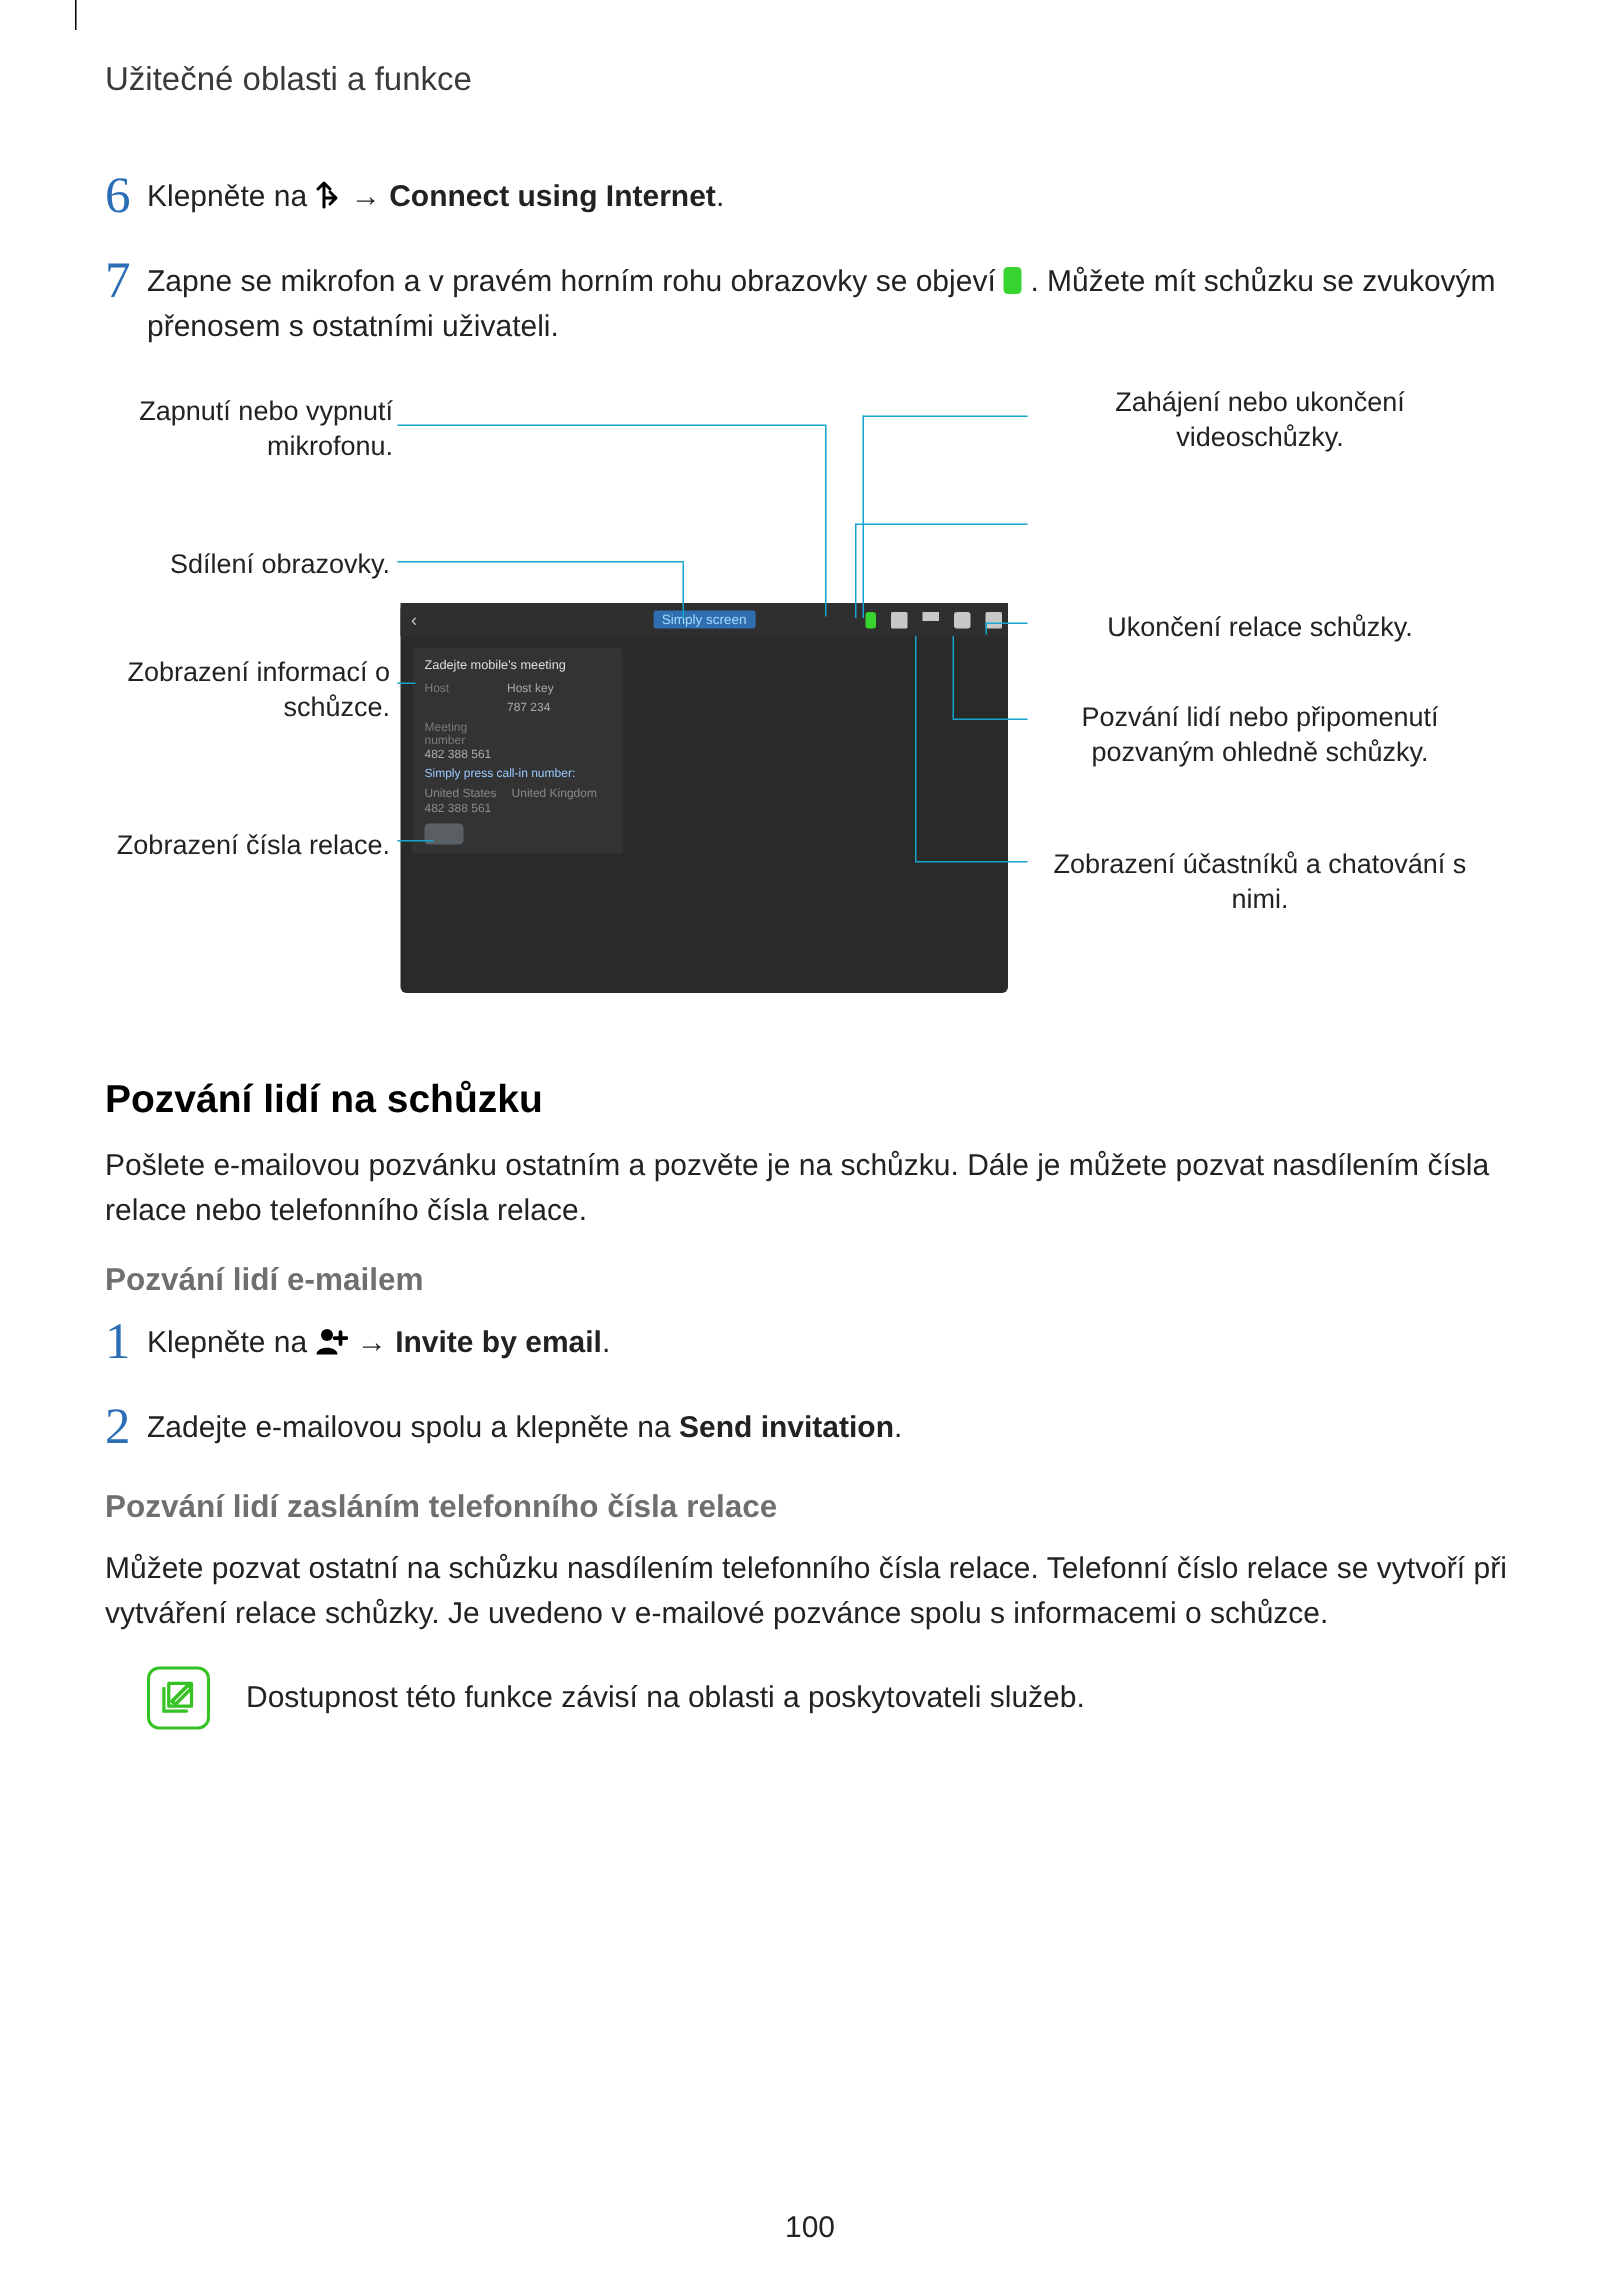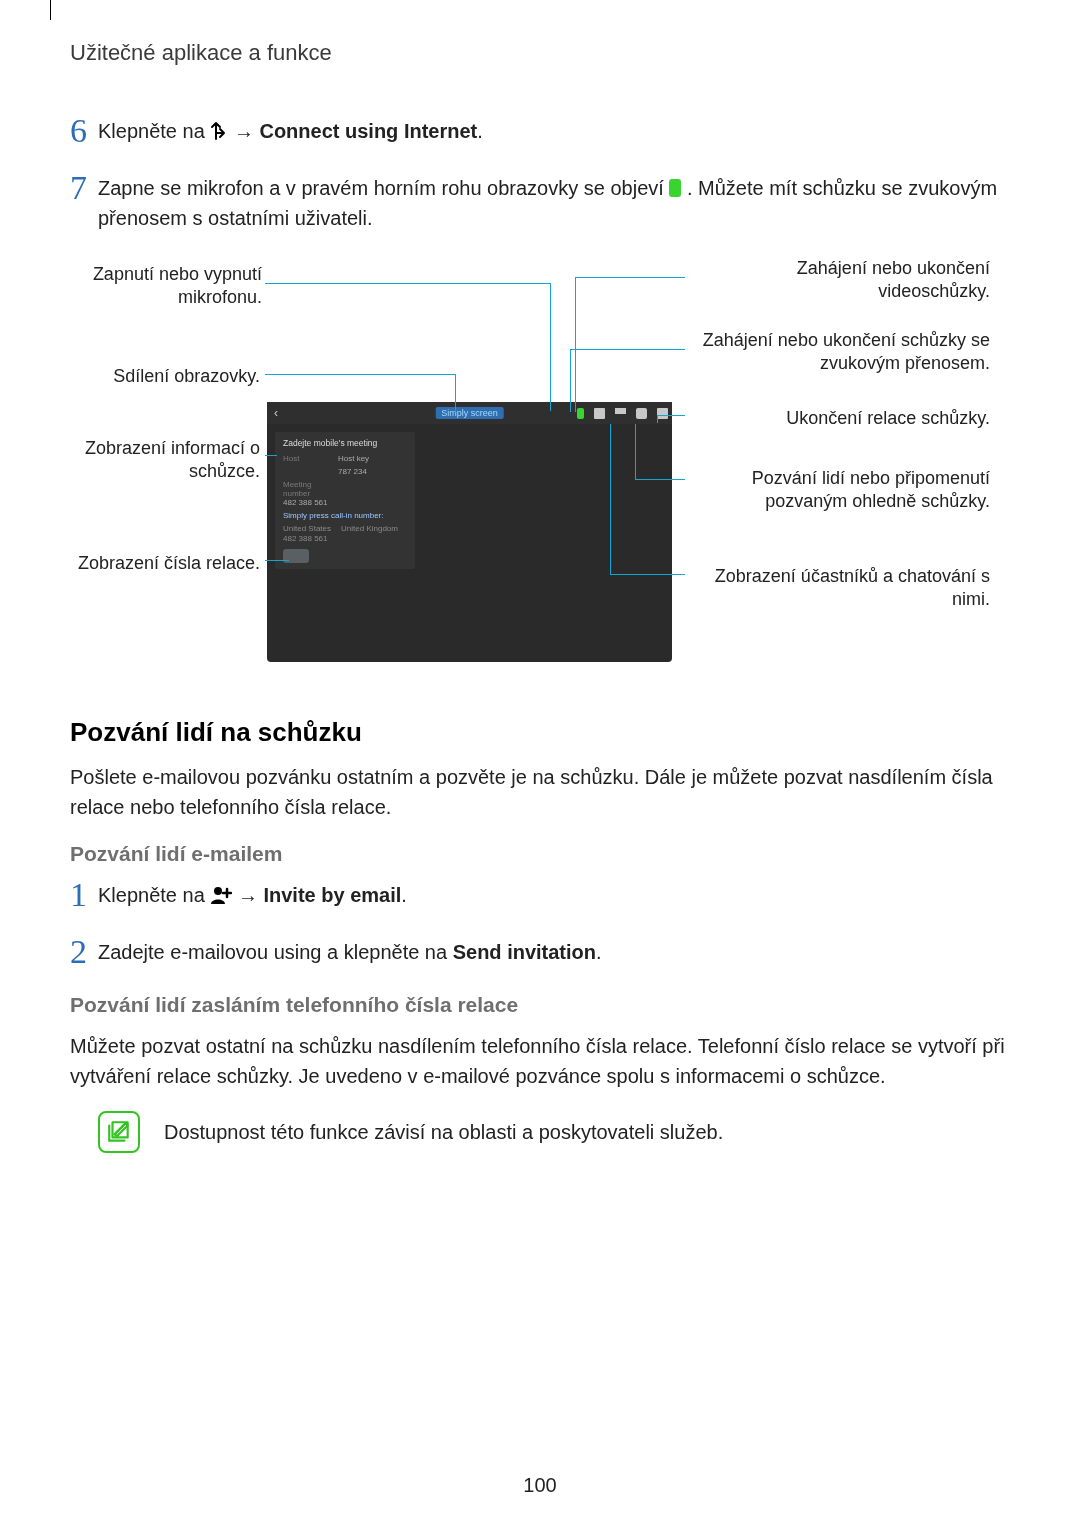--- a/index.html
+++ b/index.html
@@ -68,21 +68,21 @@
     height: 420px;
     margin: 10px auto 40px auto;
   }
   .callout-left, .callout-right {
     position: absolute;
     font-size: 18px;
     line-height: 1.3;
     color: #222;
   }
   .callout-left { text-align: right; }
-  .callout-right { text-align: right; }
+  .callout-right { text-align: center; }
   .pointer-line {
     position: absolute;
     background: #16a4d0;
     height: 1px;
   }
   .pointer-line-v {
     position: absolute;
     background: #16a4d0;
     width: 1px;
   }
@@ -165,21 +165,21 @@
   .note-icon svg { width:26px; height:26px; }
   .page-num { position:absolute; left:0; right:0; bottom:30px; text-align:center; font-size:20px; color:#222; }
 </style>
 </head>
 <body>
 
 <div class="left-margin-rule"></div>
 
 <div class="page">
 
-  <div class="header">Užitečné aplikace a funkce</div>
+  <div class="header">Užitečné oblasti a funkce</div>
 
   <div class="step">
     <div class="step-num">6</div>
     <div class="step-body">
       <span>Klepněte na </span>
       <span class="inline-icon">
         <svg width="18" height="20" viewBox="0 0 18 20">
           <path d="M6 2 L6 18 M2 6 L6 2 L10 6 M6 12 L14 12 M10 8 L14 12 L10 16" stroke="#000" stroke-width="2" fill="none" stroke-linecap="round" stroke-linejoin="round"></path>
         </svg>
       </span>
@@ -198,21 +198,20 @@
   </div>
 
   <div class="figure-area">
 
     <div class="callout-left" style="left:2px; top:6px; width:190px;">Zapnutí nebo vypnutí mikrofonu.</div>
     <div class="callout-left" style="left:0; top:108px; width:190px;">Sdílení obrazovky.</div>
     <div class="callout-left" style="left:0; top:180px; width:190px;">Zobrazení informací o schůzce.</div>
     <div class="callout-left" style="left:0; top:295px; width:190px;">Zobrazení čísla relace.</div>
 
     <div class="callout-right" style="left:620px; top:0; width:300px;">Zahájení nebo ukončení videoschůzky.</div>
-    <div class="callout-right" style="left:620px; top:72px; width:300px;">Zahájení nebo ukončení schůzky se zvukovým přenosem.</div>
     <div class="callout-right" style="left:620px; top:150px; width:300px;">Ukončení relace schůzky.</div>
     <div class="callout-right" style="left:620px; top:210px; width:300px;">Pozvání lidí nebo připomenutí pozvaným ohledně schůzky.</div>
     <div class="callout-right" style="left:620px; top:308px; width:300px;">Zobrazení účastníků a chatování s nimi.</div>
 
     <div class="tablet">
       <div class="tablet-toolbar">
         <div class="tb-back">‹</div>
         <div class="tb-center">Simply screen</div>
         <div class="tb-icons">
           <span class="mic-ic"></span>
@@ -296,21 +295,21 @@
         </svg>
       </span>
       <span>→</span>
       <b>Invite by email</b><span>.</span>
     </div>
   </div>
 
   <div class="step">
     <div class="step-num">2</div>
     <div class="step-body">
-      <span>Zadejte e-mailovou using a klepněte na </span>
+      <span>Zadejte e-mailovou spolu a klepněte na </span>
       <b>Send invitation</b><span>.</span>
     </div>
   </div>
 
   <div class="sub-heading">Pozvání lidí zasláním telefonního čísla relace</div>
   <div class="body-p">Můžete pozvat ostatní na schůzku nasdílením telefonního čísla relace. Telefonní číslo relace se vytvoří při vytváření relace schůzky. Je uvedeno v e-mailové pozvánce spolu s informacemi o schůzce.</div>
 
   <div class="note-row">
     <div class="note-icon">
       <svg viewBox="0 0 24 24">

